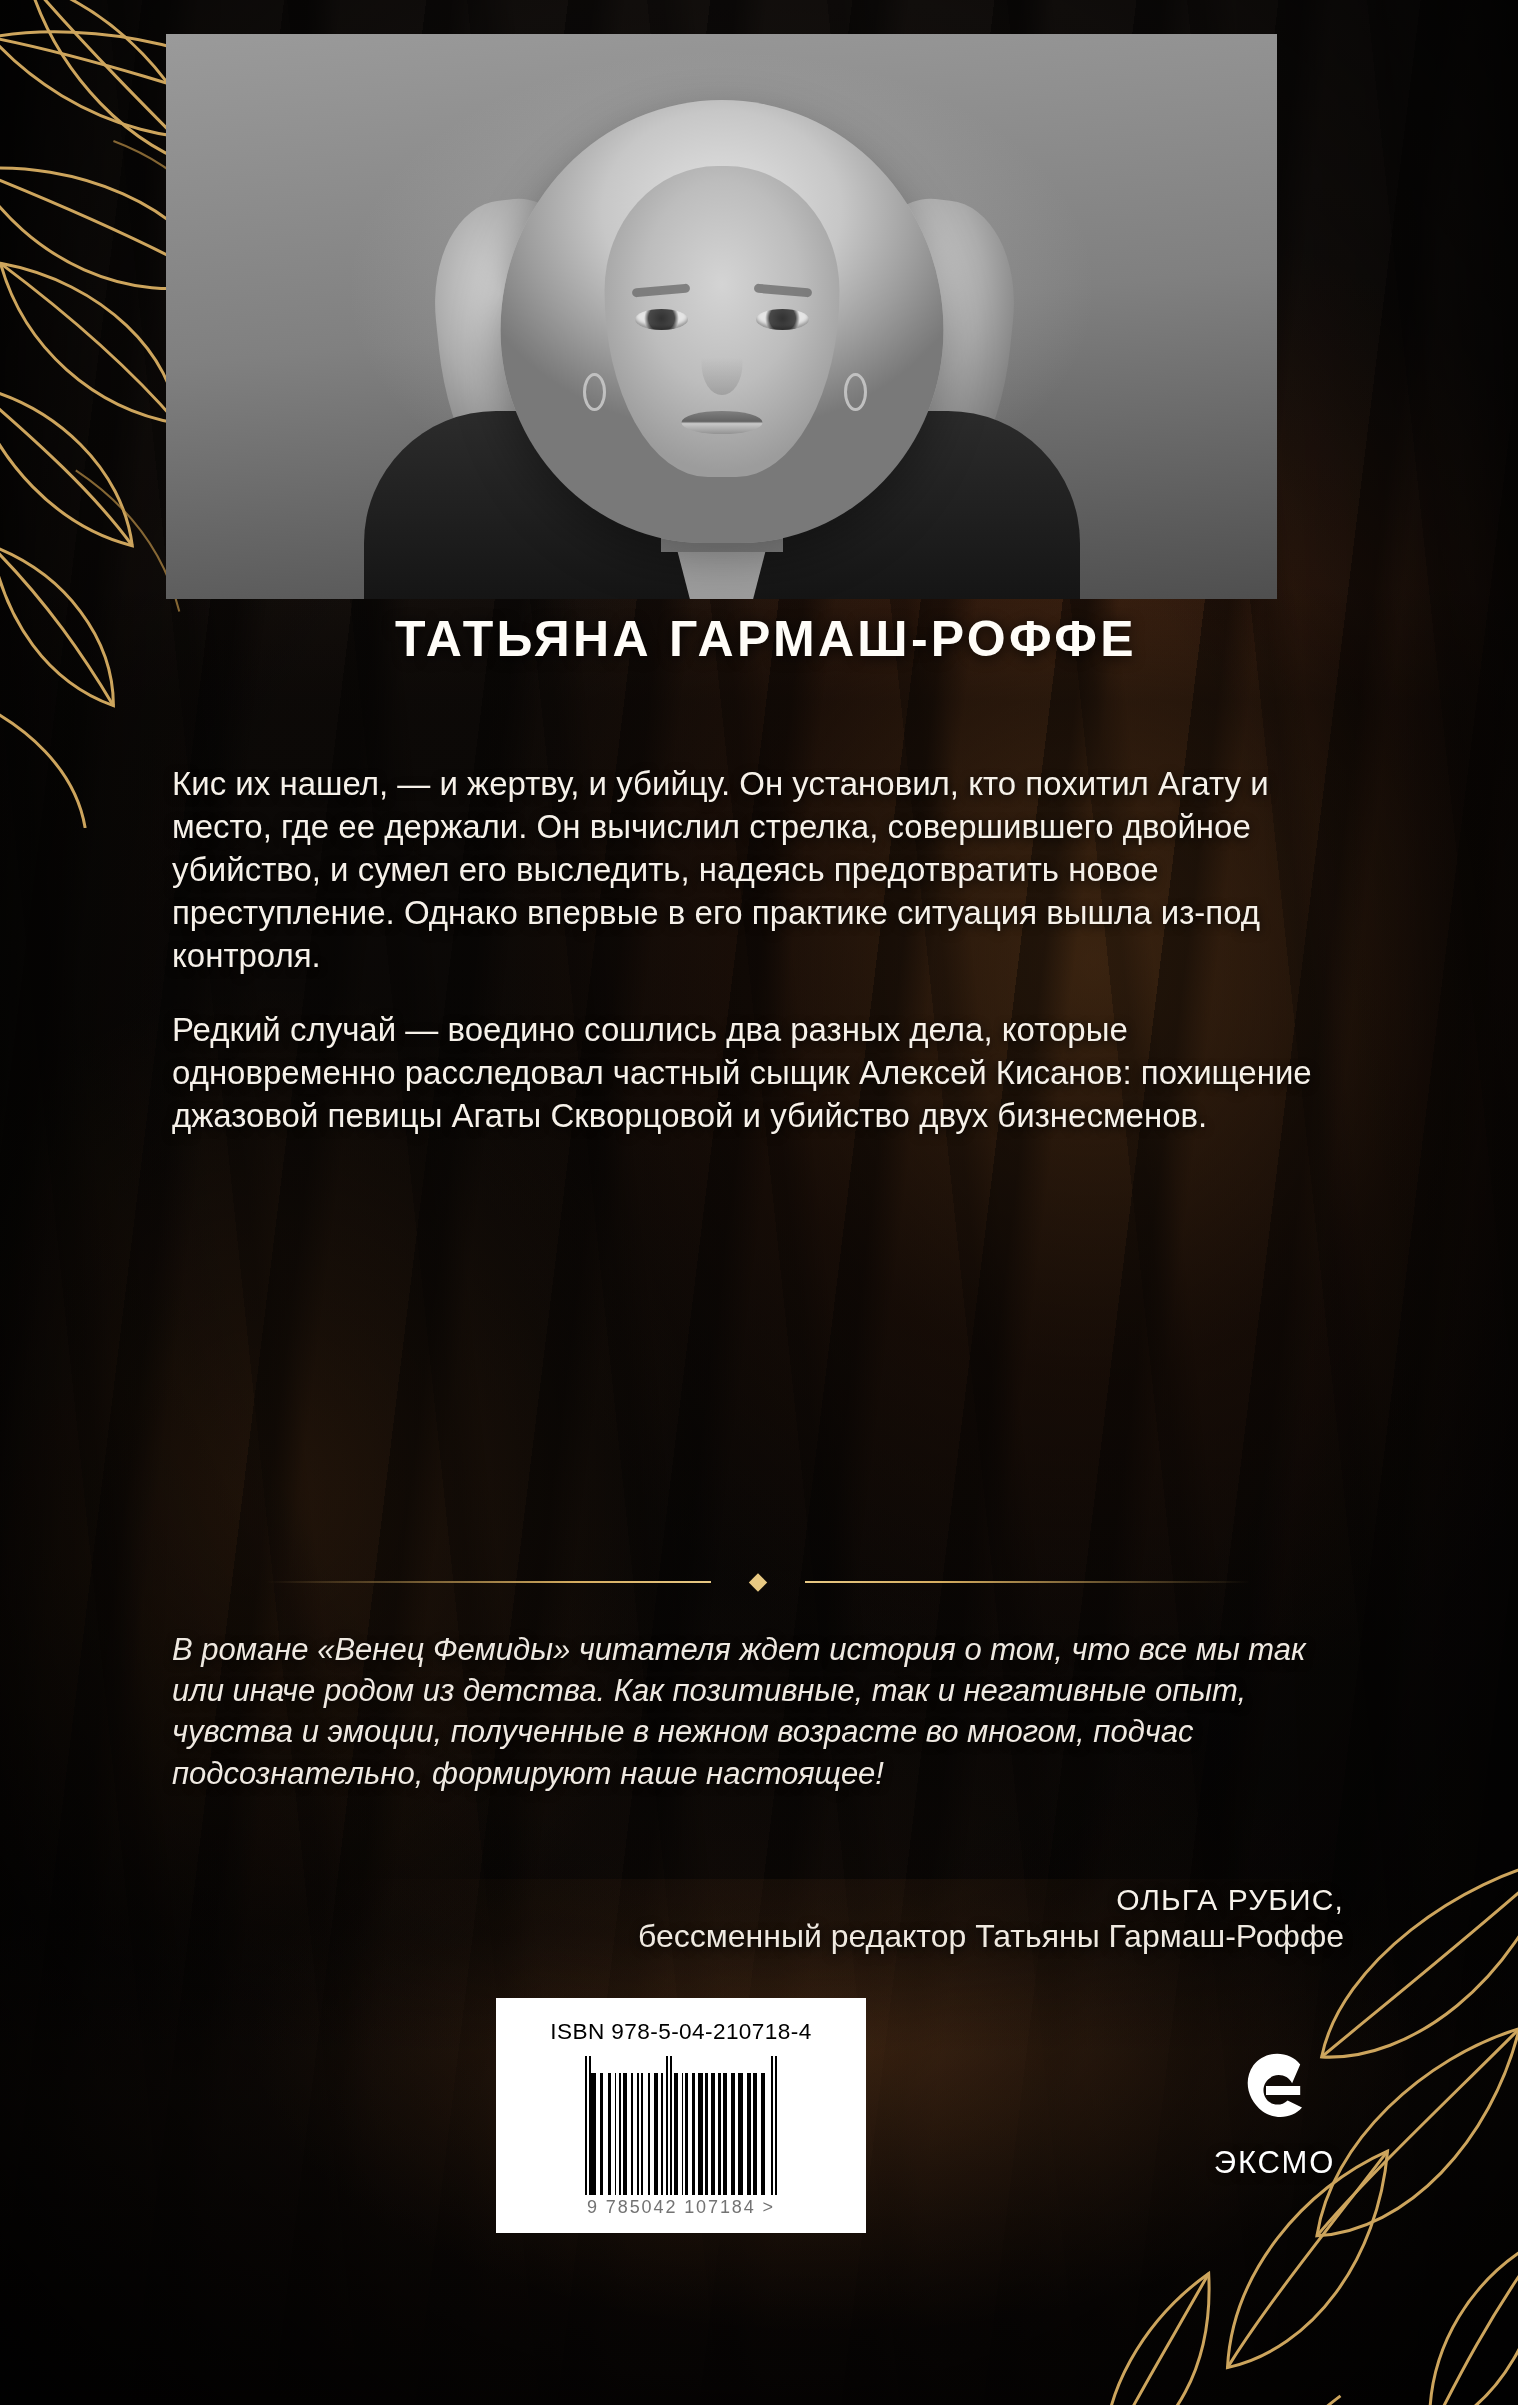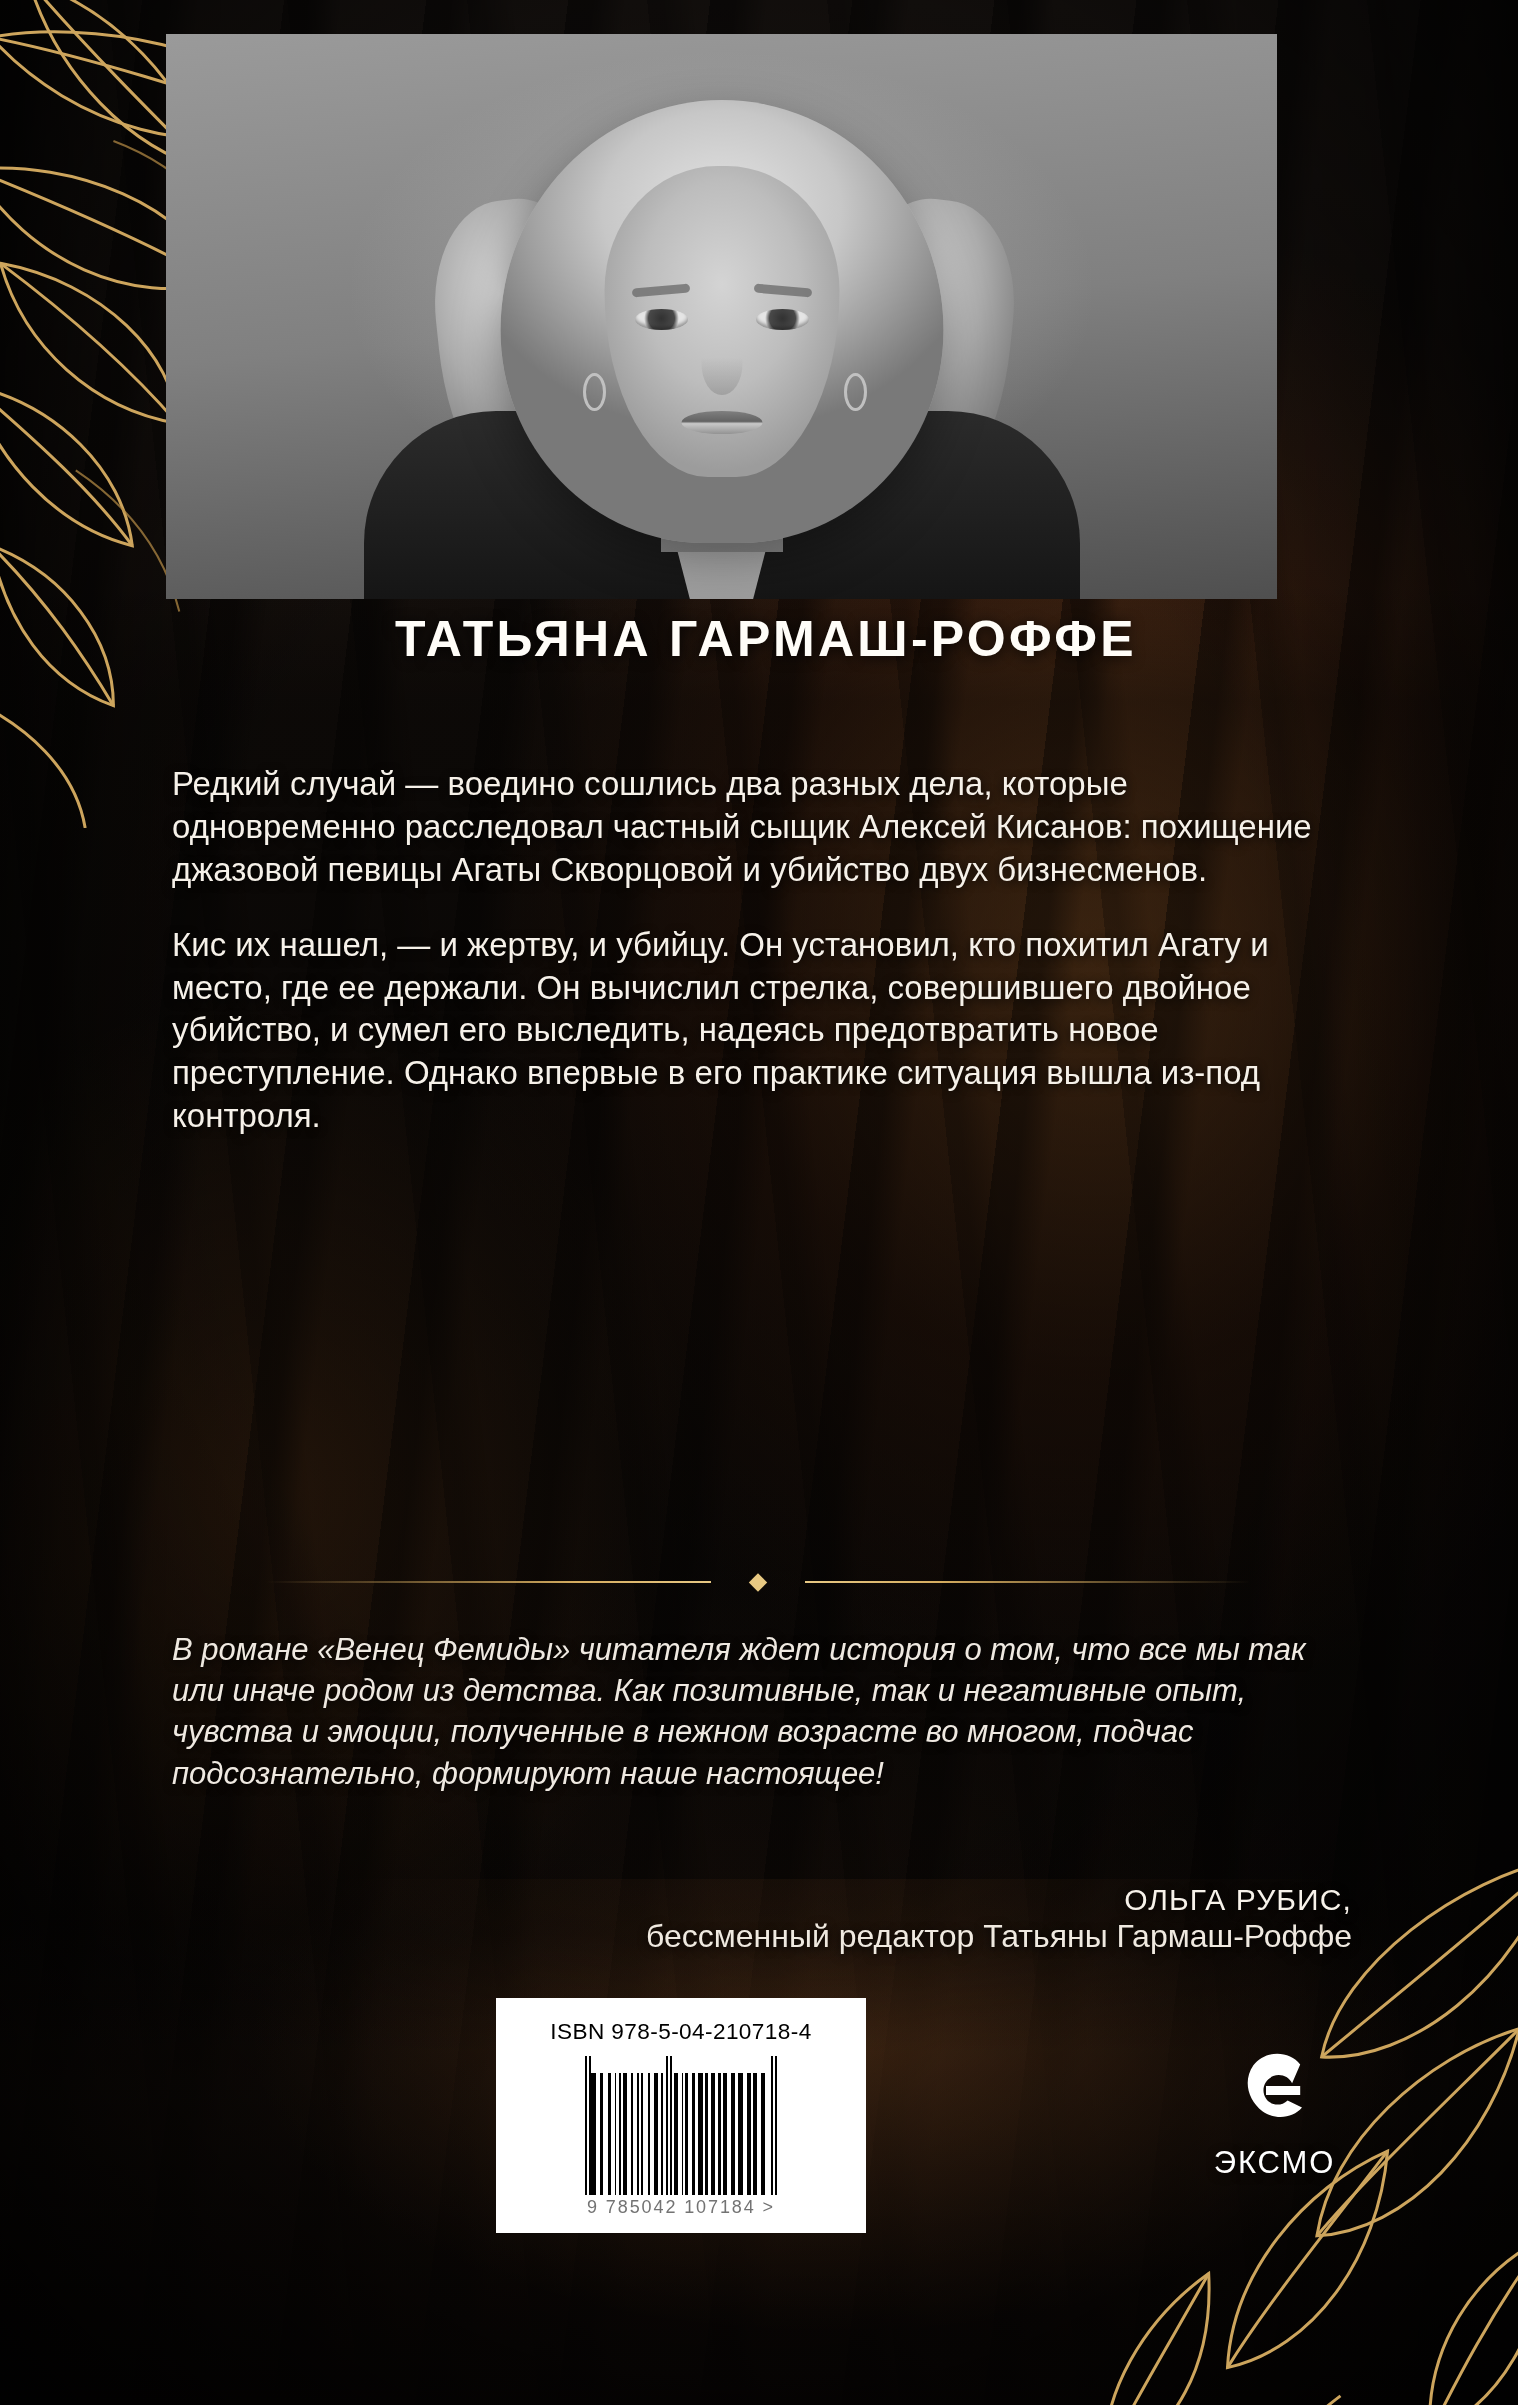--- a/index.html
+++ b/index.html
@@ -247,21 +247,21 @@
   }
   .endorse p {
     margin: 0;
     font-size: 31px;
     line-height: 1.33;
     color: #efe9e1;
     text-shadow: 0 1.9px 9.4px rgba(0,0,0,0.85);
   }
   .endorse-sig {
     position: absolute;
-    left: 180px;
+    left: 172px;
     top: 1883px;
     width: 1172px;
     text-align: right;
   }
   .endorse-sig .name {
     font-size: 30px;
     letter-spacing: 1.1px;
     color: #f7f2ea;
     text-shadow: 0 1.9px 9.4px rgba(0,0,0,0.85);
   }
@@ -401,22 +401,22 @@
       <div class="p-nose"></div>
       <div class="p-mouth"></div>
       <div class="p-earring l"></div>
       <div class="p-earring r"></div>
     </div>
   </div>
 
   <div class="author-name">ТАТЬЯНА ГАРМАШ-РОФФЕ</div>
 
   <div class="blurb">
+    <p>Кис их нашел, — и жертву, и убийцу. Он установил, кто похитил Агату и место, где ее держали. Он вычислил стрелка, совершившего двойное убийство, и сумел его выследить, надеясь предотвратить новое преступление. Однако впервые в его практике ситуация вышла из-под контроля.</p>
     <p>Редкий случай — воедино сошлись два разных дела, которые одновременно расследовал частный сыщик Алексей Кисанов: похищение джазовой певицы Агаты Скворцовой и убийство двух бизнесменов.</p>
-    <p>Кис их нашел, — и жертву, и убийцу. Он установил, кто похитил Агату и место, где ее держали. Он вычислил стрелка, совершившего двойное убийство, и сумел его выследить, надеясь предотвратить новое преступление. Однако впервые в его практике ситуация вышла из-под контроля.</p>
   </div>
 
   <div class="divider">
     <span class="line left"></span>
     <span class="dot"></span>
     <span class="line right"></span>
   </div>
 
   <div class="endorse">
     <p>В романе «Венец Фемиды» читателя ждет история о том, что все мы так или иначе родом из детства. Как позитивные, так и негативные опыт, чувства и эмоции, полученные в нежном возрасте во многом, подчас подсознательно, формируют наше настоящее!</p>

